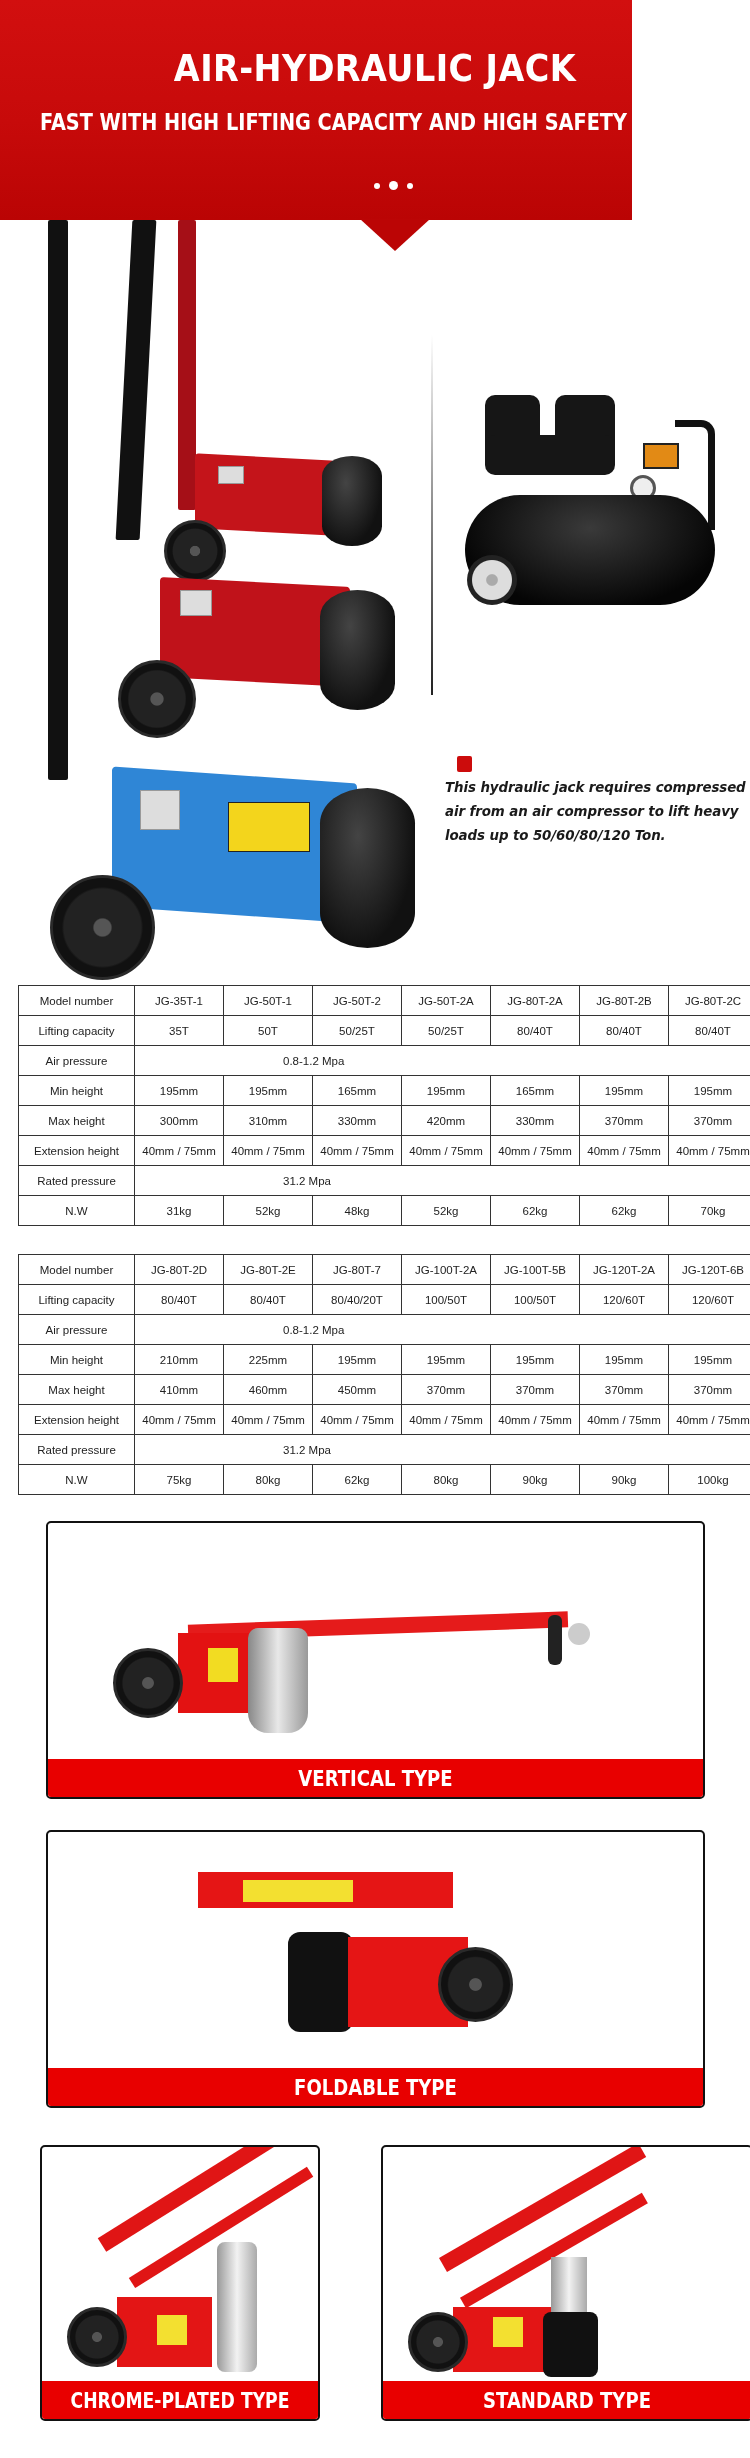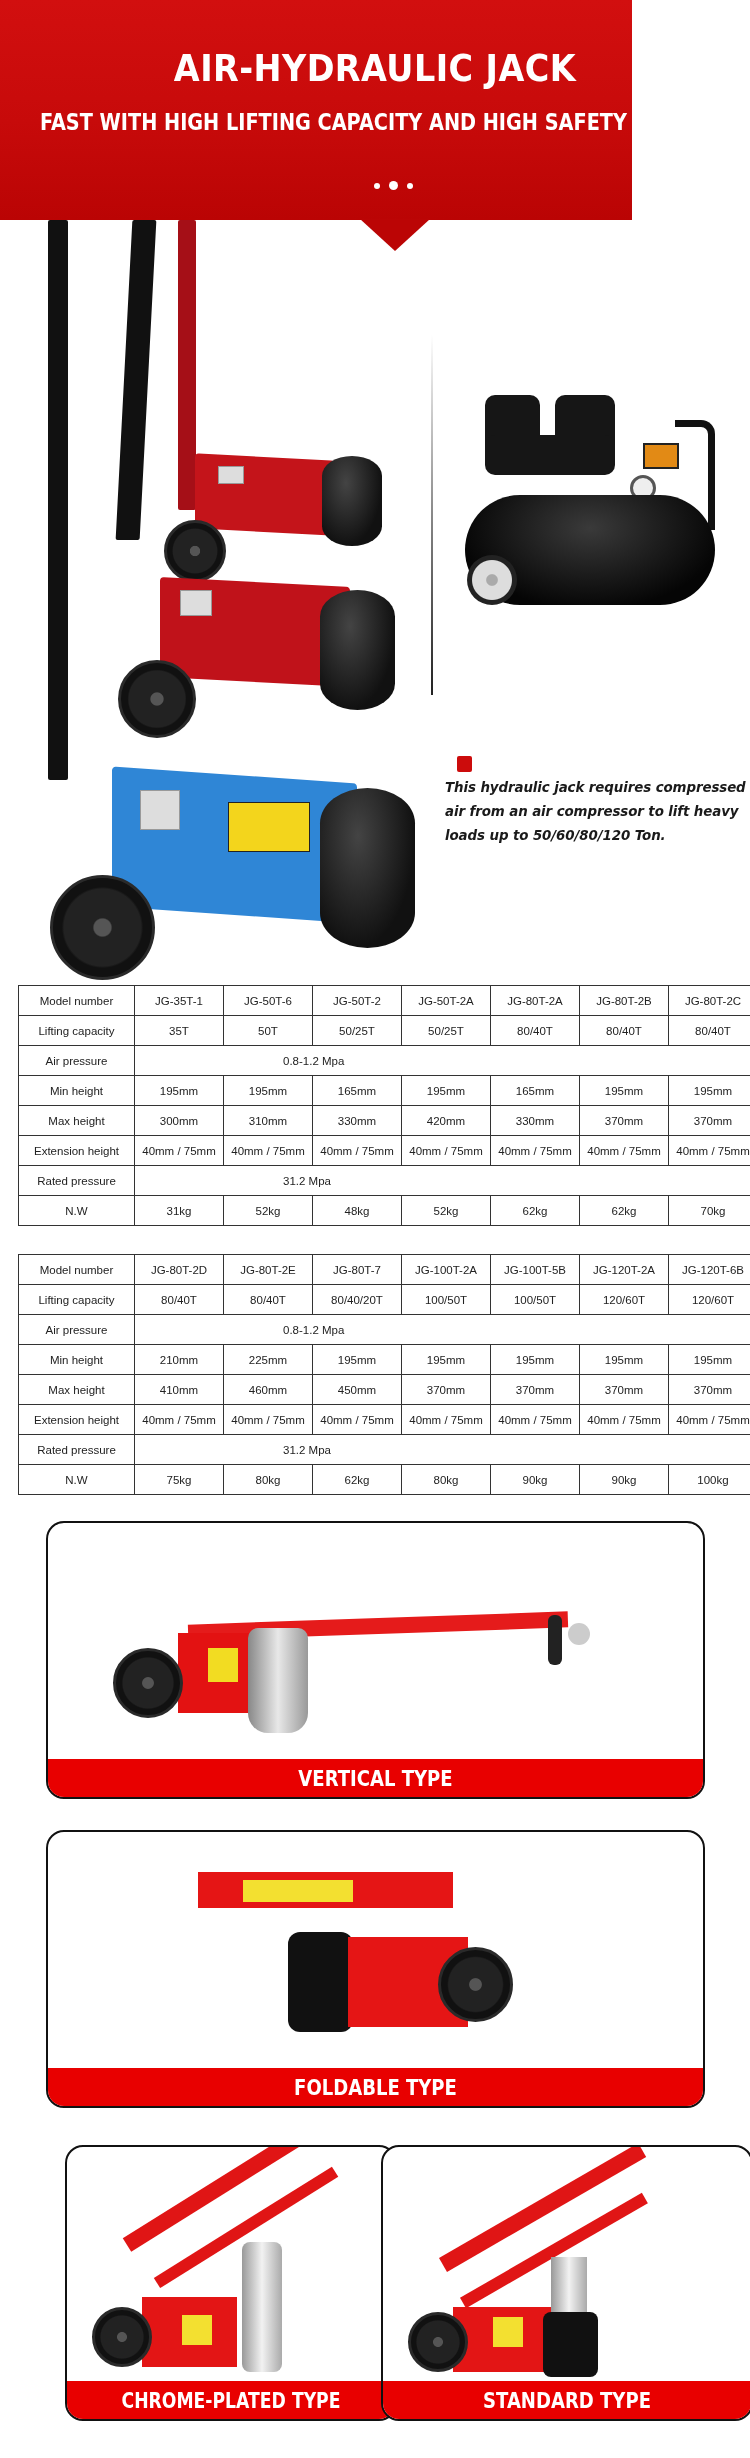--- a/index.html
+++ b/index.html
@@ -47,21 +47,21 @@
   
   .spec { position: absolute; left: 5px; width: 740px; border-collapse: collapse; table-layout: fixed; font-family: "Liberation Sans", sans-serif; font-size: 11.5px; color: #222; margin-left: 13px; }
   .spec td { border: 1px solid #333; height: 30px; text-align: center; vertical-align: middle; padding: 0; white-space: nowrap; overflow: hidden; }
   .spec td.hdr { width: 116px; }
   .spec td.span { text-align: left; padding-left: 0; }
   .spec td.span span { display: inline-block; margin-left: 148px; }
   #spec1 { top: 985px; }
   #spec2 { top: 1254px; }
 
   
-  .card { position: absolute; border: 2px solid #111; border-radius: 18px; background: #fff; overflow: hidden; }
+  .card { position: absolute; border: 2px solid #111; border-radius: 5px; background: #fff; overflow: hidden; }
   .card-band { position: absolute; left: 0; right: 0; bottom: 0; height: 38px; background: #e80000; }
   .card-label { position: absolute; left: 0; right: 0; bottom: 0; height: 38px; line-height: 40px; text-align: center; color: #fff; font-family: "DejaVu Sans", sans-serif; font-weight: bold; font-size: 22px; white-space: nowrap; transform: scaleX(0.82); transform-origin: center; }
   .card-img { position: absolute; left: 0; right: 0; top: 0; bottom: 38px; }
 
   .red { background: #e51b1b; }
   .shape { position: absolute; }
 </style>
 </head>
 <body>
 
@@ -118,21 +118,21 @@
     <div class="note-bullet"></div>
     <div class="note-text">This hydraulic jack requires compressed air from an air compressor to lift heavy loads up to 50/60/80/120 Ton.</div>
   </div>
 </div>
 
 <table class="spec" id="spec1">
   <tbody>
     <tr>
       <td class="hdr">Model number</td>
       <td>JG-35T-1</td>
-      <td>JG-50T-6</td>
+      <td>JG-50T-1</td>
       <td>JG-50T-2</td>
       <td>JG-50T-2A</td>
       <td>JG-80T-2A</td>
       <td>JG-80T-2B</td>
       <td>JG-80T-2C</td>
     </tr>
     <tr>
       <td class="hdr">Lifting capacity</td>
       <td>35T</td>
       <td>50T</td>
@@ -285,21 +285,21 @@
     <div class="shape red" style="left:150px;top:40px;width:255px;height:36px;background:#e51515;"></div>
     <div class="shape" style="left:195px;top:48px;width:110px;height:22px;background:#f3e030;"></div>
     <div class="shape" style="left:240px;top:100px;width:65px;height:100px;background:#111;border-radius:12px;"></div>
     <div class="shape red" style="left:300px;top:105px;width:120px;height:90px;background:#e51515;"></div>
     <div class="wheel" style="left:390px;top:115px;width:75px;height:75px;"></div>
   </div>
   <div class="card-band"></div>
   <div class="card-label">FOLDABLE TYPE</div>
 </div>
 
-<div class="card" style="left:65px;top:2145px;width:332px;height:276px;">
+<div class="card" style="left:40px;top:2145px;width:280px;height:276px;">
   <div class="card-img">
     <div class="shape red" style="left:60px;top:90px;width:230px;height:16px;background:#e01515;transform:rotate(-32deg);transform-origin:left center;"></div>
     <div class="shape red" style="left:90px;top:130px;width:210px;height:12px;background:#e01515;transform:rotate(-32deg);transform-origin:left center;"></div>
     <div class="shape" style="left:75px;top:150px;width:95px;height:70px;background:#e31515;"></div>
     <div class="shape" style="left:115px;top:168px;width:30px;height:30px;background:#f3e030;"></div>
     <div class="shape" style="left:175px;top:95px;width:40px;height:130px;background:linear-gradient(90deg,#999,#f2f2f2,#aaa);border-radius:8px;"></div>
     <div class="wheel" style="left:25px;top:160px;width:60px;height:60px;"></div>
   </div>
   <div class="card-band"></div>
   <div class="card-label" style="font-size:21px;">CHROME-PLATED TYPE</div>

